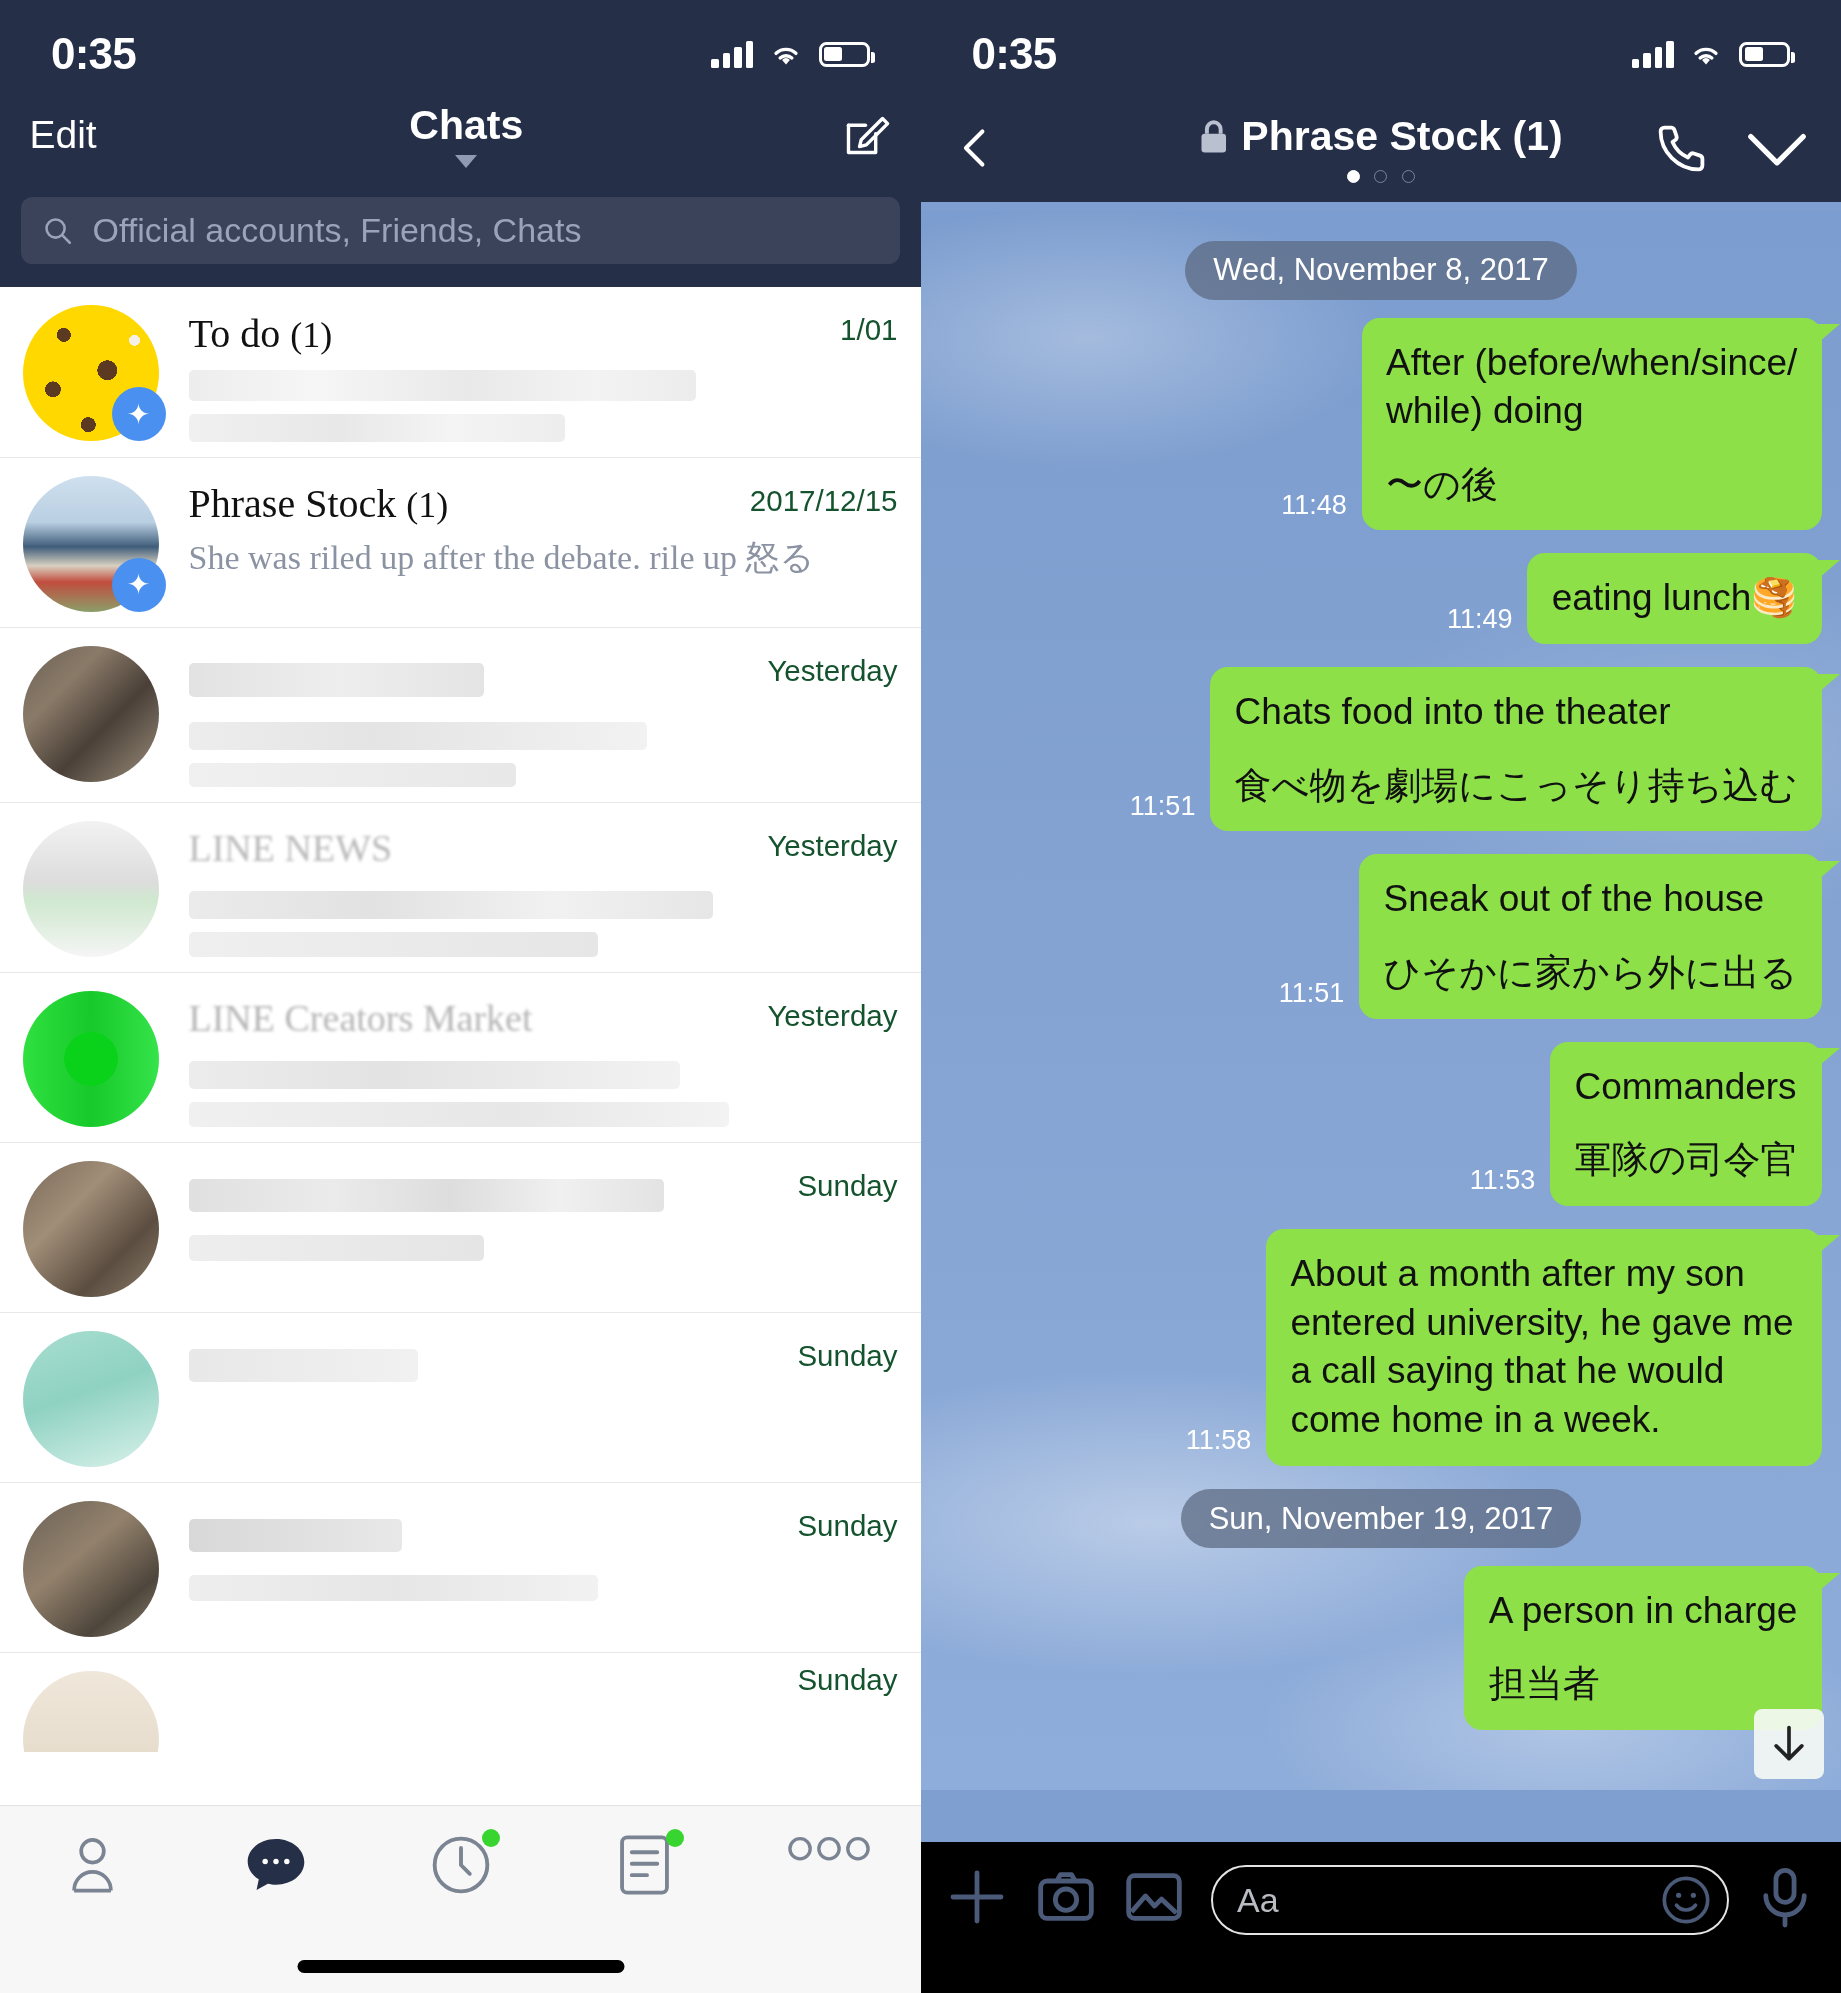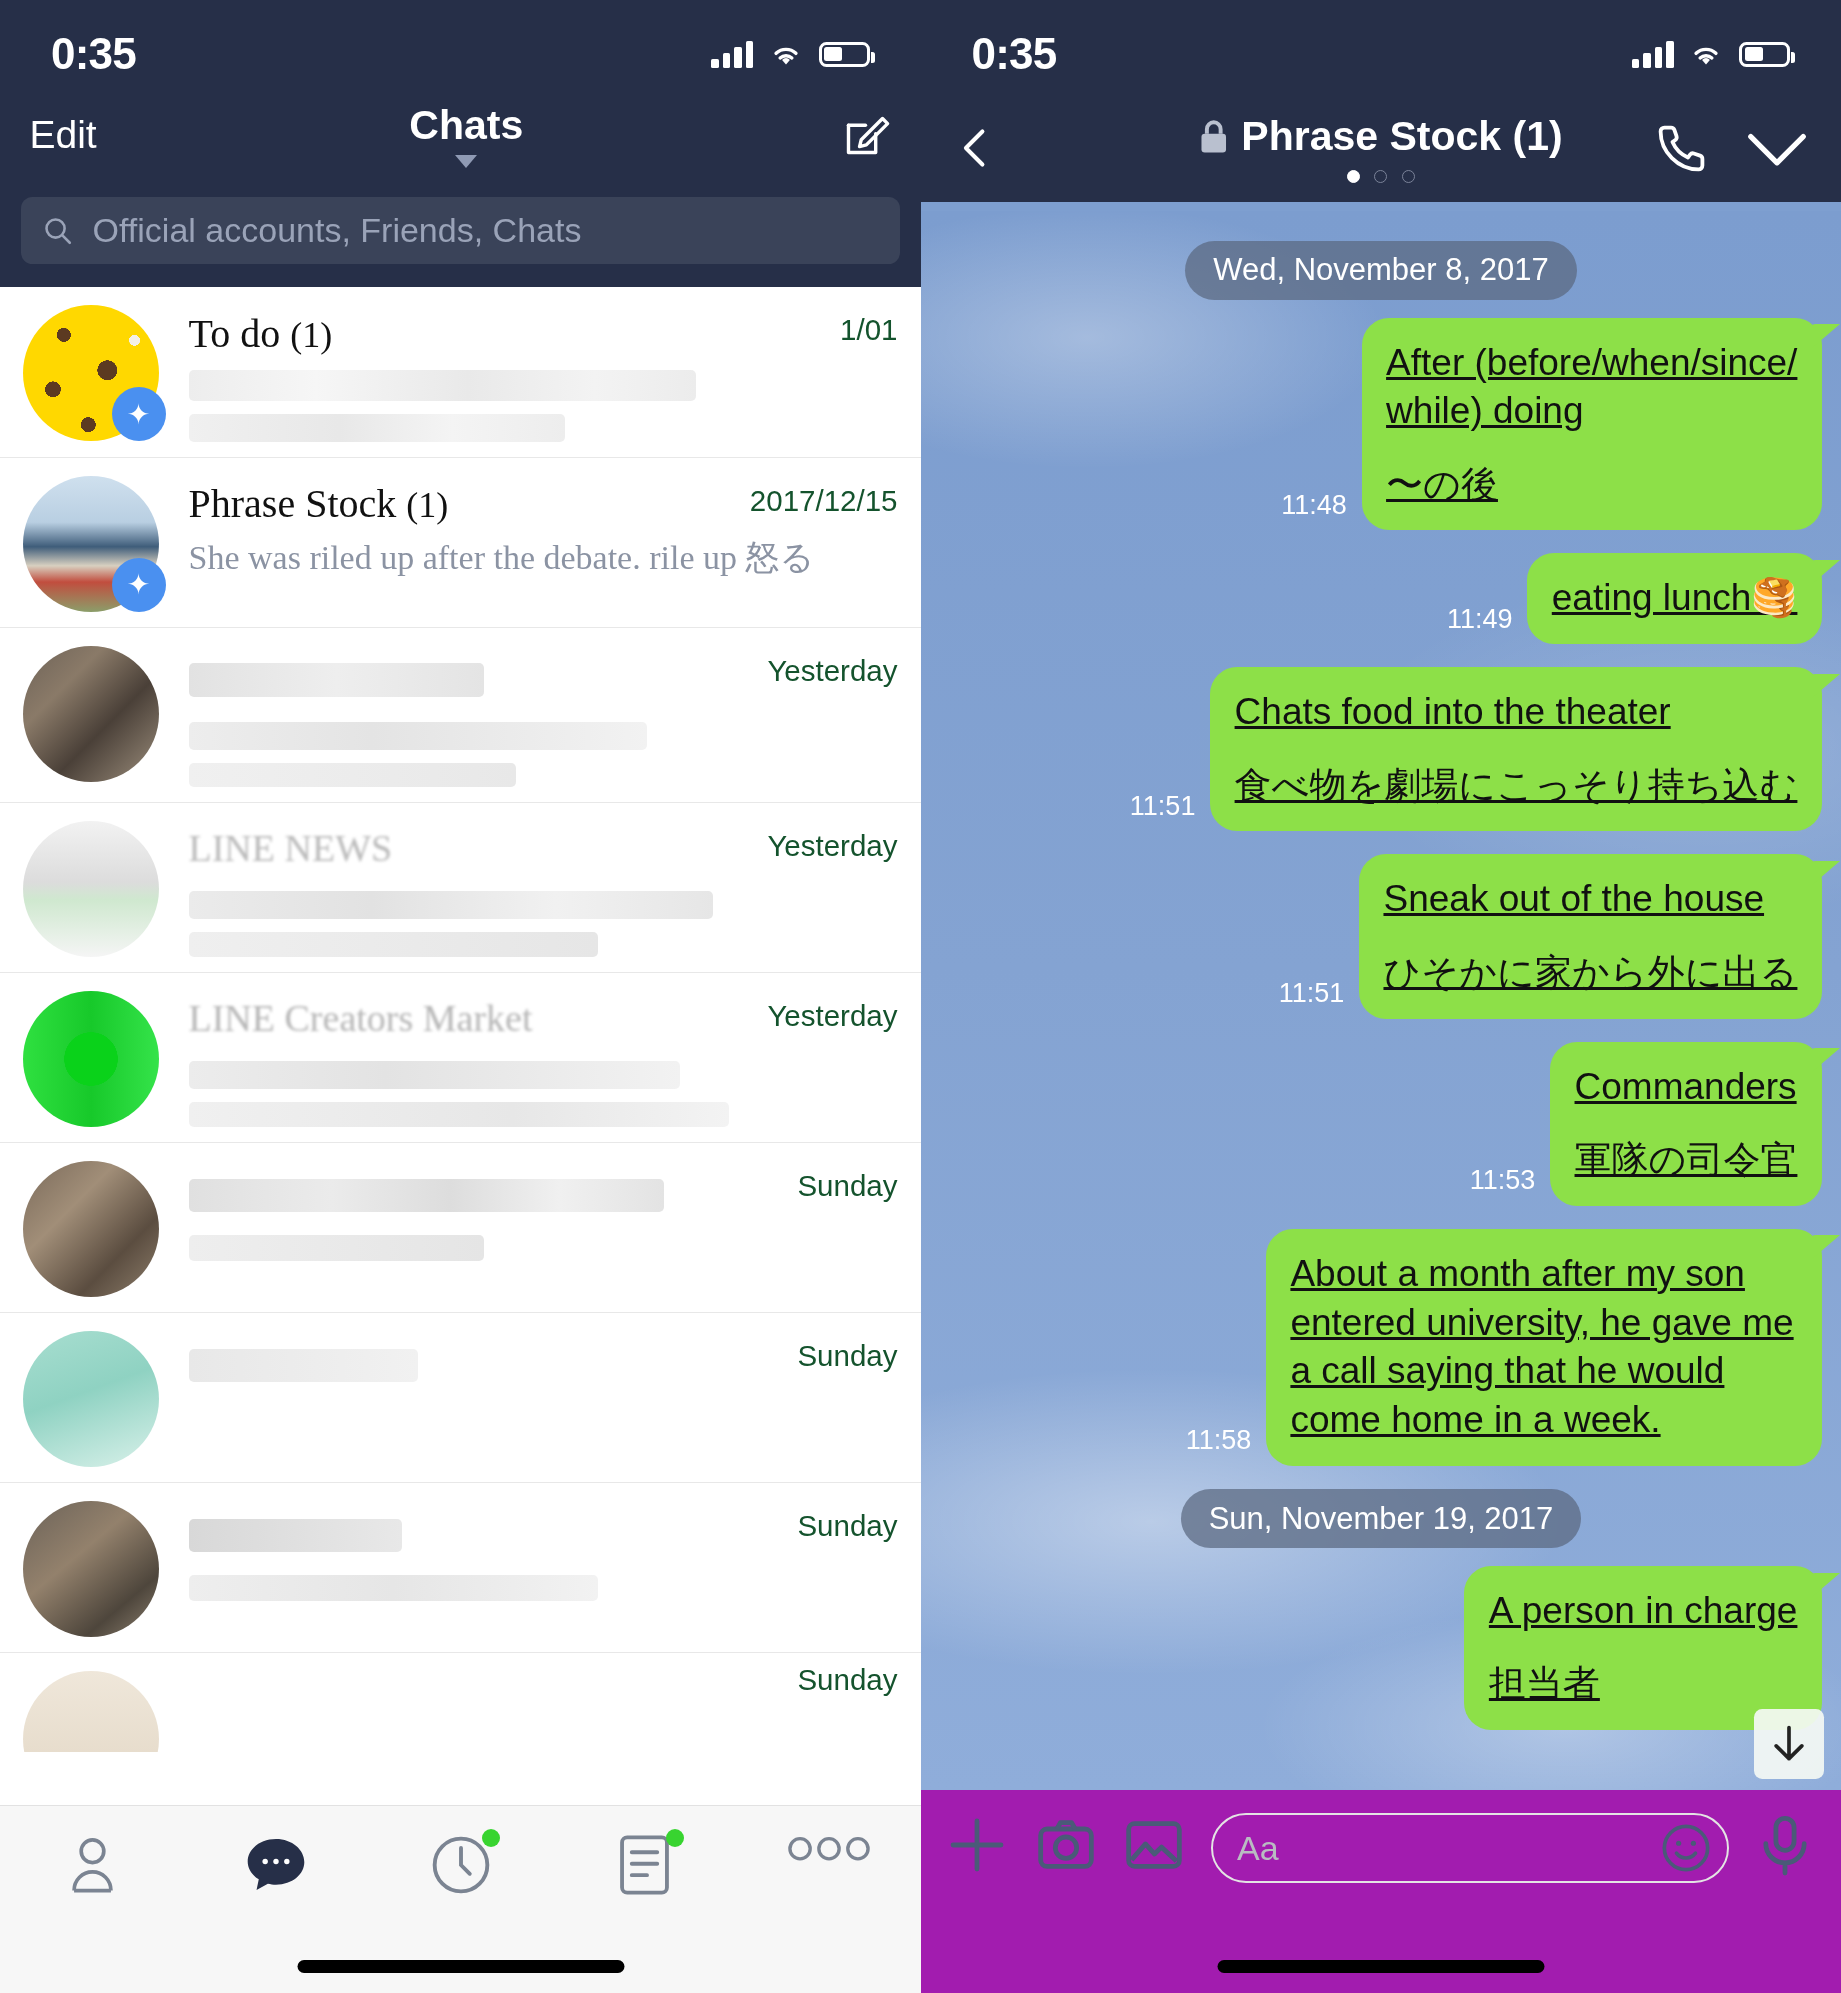--- a/index.html
+++ b/index.html
@@ -133,42 +133,42 @@
       linear-gradient(180deg, #7c9dcf 0%, #84a3d2 48%, #8fadda 100%);
   }
   .datechip-wrap { display: flex; justify-content: center; margin: 11.5px 0 18px 0; }
   .datechip {
     background: rgba(90,104,128,0.72); color: #fff; font-size: 31px;
     padding: 11.5px 28px; border-radius: 33px;
   }
   .msgrow { display: flex; align-items: flex-end; justify-content: flex-end; margin-bottom: 23px; }
   .msgtime { font-size: 27px; color: #fff; margin-right: 14.7px; margin-bottom: 9.8px; white-space: nowrap; }
   .bubble {
-    background: #8de048; border-radius: 27px; padding: 21px 24.5px;
-    max-width: 622px; position: relative; color: #111; font-size: 37px; line-height: 1.32; text-decoration: underline;
+    background: #8de048; border-radius: 18px; padding: 21px 24.5px;
+    max-width: 622px; position: relative; color: #111; font-size: 37px; line-height: 1.32;
   }
   .bubble::after {
     content: ""; position: absolute; right: -18px; top: 6.5px;
     width: 0; height: 0;
     border-top: 0 solid transparent;
     border-left: 28px solid #8de048;
     border-bottom: 24.5px solid transparent;
     border-top-left-radius: 3.3px;
   }
   .bubble .jp { display: block; margin-top: 24.5px; }
   .bubble .l2 { display: block; }
 
   .scrolldown {
     position: absolute; right: 18px; bottom: 11.5px;
     width: 70px; height: 70px; background: rgba(244,248,244,0.92);
     border-radius: 8.2px; display: flex; align-items: center; justify-content: center;
   }
   .inputbar {
-    position: absolute; bottom: 0; left: 0; width: 921px; height: 203px;
-    background: #a21caf; display: flex; align-items: flex-start; padding: 23px 24.5px 0 24.5px; gap: 24.5px;
+    position: absolute; bottom: 0; left: 0; width: 921px; height: 151px;
+    background: #000000; display: flex; align-items: flex-start; padding: 23px 24.5px 0 24.5px; gap: 24.5px;
   }
   .ibtn { width: 64px; height: 64px; flex: none; }
   .textfield {
     flex: 1; height: 70px; border: 2.5px solid #e4e4e4; border-radius: 36px;
     display: flex; align-items: center; padding: 0 24.5px; position: relative;
   }
   .tf-ph { color: #b9bcc2; font-size: 34px; }
   .emoji-ico { position: absolute; right: 14.7px; width: 52px; height: 52px; }
 </style>
 </head>

